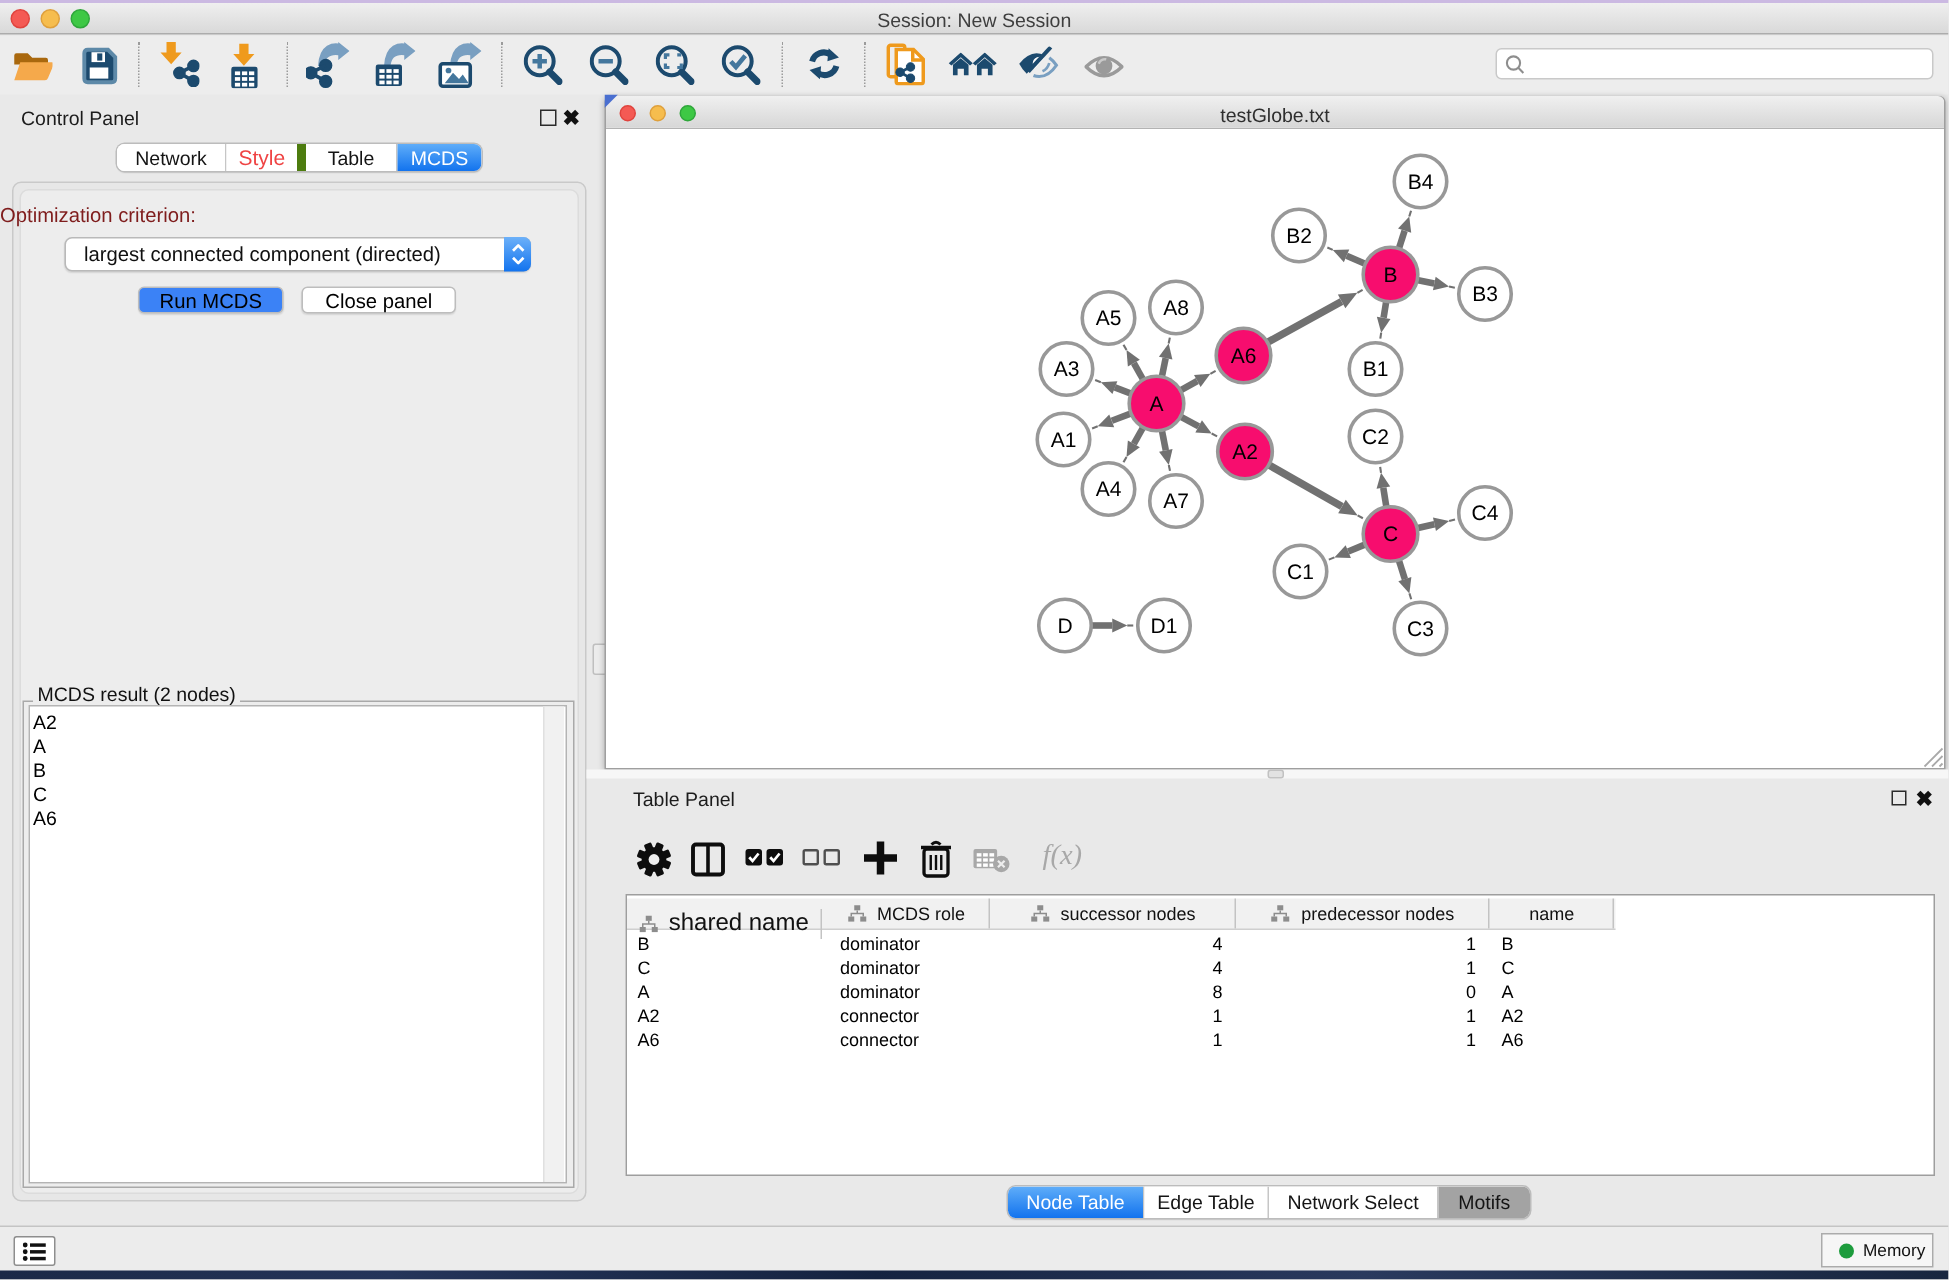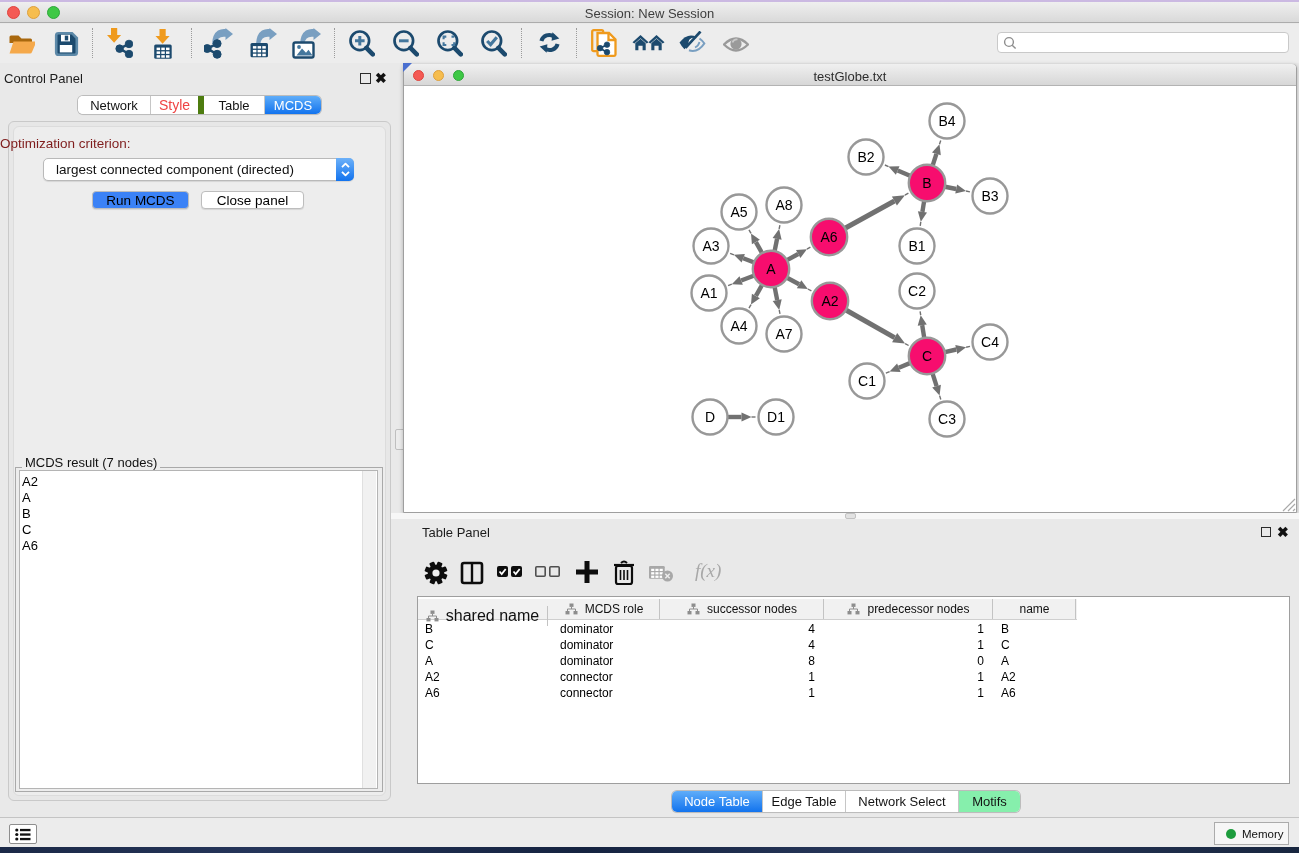--- a/index.html
+++ b/index.html
@@ -144,21 +144,21 @@
     <path d="M1 8.5 Q13 -3.5 25 8.5 Q13 20.5 1 8.5 z" fill="none" stroke="#9a9a9a" stroke-width="2.3"></path>
     <circle cx="13" cy="8" r="5.6" fill="#9a9a9a"></circle>
     <path d="M9.5 6.5 a4.5 4.5 0 0 1 5-3" stroke="#c9c9c9" stroke-width="1.7" fill="none"></path>
   </svg>
 <div class="abs" style="left:997px;top:32px;width:292px;height:21px;background:#fff;border:1px solid #c9c9c9;border-radius:4px"></div>
 <svg class="abs" style="left:1003px;top:36px" width="14" height="14" viewBox="0 0 14 14">
     <circle cx="6" cy="6" r="4.4" fill="none" stroke="#8e8e8e" stroke-width="1.4"></circle>
     <line x1="9.2" y1="9.2" x2="12.6" y2="12.6" stroke="#8e8e8e" stroke-width="1.4"></line>
   </svg>
 
-<div class="abs" style="left:4px;top:71px;font-size:13px;color:#1c1c1c">Control Panel</div>
+<div class="abs" style="left:14px;top:71px;font-size:13px;color:#1c1c1c">Control Panel</div>
 <div class="abs" style="left:360px;top:73px;width:11px;height:11px;border:1.6px solid #2b2b2b"></div>
 <div class="abs" style="left:375px;top:71px;font-size:14px;line-height:15px;font-weight:bold;color:#111">✖</div>
 <div class="abs" style="left:8px;top:121px;width:383px;height:680px;background:#e7e7e7;border:1px solid #c9c9c9;border-radius:6px"></div>
 <div class="abs" style="left:13px;top:126px;width:373px;height:670px;background:#ededed;border:1px solid #dcdcdc;border-radius:6px"></div>
 <div style="position:absolute;left:78px;top:96px;height:18px;display:flex;border-radius:5px;box-shadow:0 0 0 1px #bcbcbc, 0 1px 1px rgba(0,0,0,.12);overflow:hidden;background:#fff">
     <div style="width:73px;background:#fff;color:#141414;border-right:1px solid #c6c6c6;display:flex;align-items:center;justify-content:center;font-size:13px;box-sizing:border-box">Network</div>
     <div style="width:53px;background:#fff;color:#ef4444;border-right:6px solid #4d7c0f;display:flex;align-items:center;justify-content:center;font-size:14px;box-sizing:border-box">Style</div>
     <div style="width:61px;background:#fff;color:#141414;border-right:1px solid #c6c6c6;display:flex;align-items:center;justify-content:center;font-size:13px;box-sizing:border-box">Table</div>
     <div style="width:56px;background:linear-gradient(#5fadf9,#1273ee);color:#fff;display:flex;align-items:center;justify-content:center;font-size:13px;box-sizing:border-box">MCDS</div>
   </div>
@@ -168,21 +168,21 @@
 <div class="abs" style="left:56px;top:162px;font-size:13.5px;color:#101010">largest connected component (directed)</div>
 <div class="abs" style="left:336px;top:158px;width:18px;height:23px;background:linear-gradient(#6db1f9,#1273ee);border-radius:0 5px 5px 0"></div>
 <svg class="abs" style="left:338.5px;top:161px" width="13" height="17" viewBox="0 0 13 17">
     <path d="M3 6.2 L6.5 2.6 L10 6.2 M3 10.8 L6.5 14.4 L10 10.8" fill="none" stroke="#fff" stroke-width="1.8" stroke-linejoin="round"></path>
   </svg>
 
 <div class="abs" style="left:92px;top:191px;width:97px;height:18px;background:#3b82f6;border:1px solid #bdbdbd;border-radius:4px;display:flex;align-items:center;justify-content:center;font-size:13.5px;box-shadow:0 1px 1px rgba(0,0,0,.1)">Run MCDS</div>
 <div class="abs" style="left:201px;top:191px;width:103px;height:18px;background:#fff;border:1px solid #bdbdbd;border-radius:4px;display:flex;align-items:center;justify-content:center;font-size:13.5px;box-shadow:0 1px 1px rgba(0,0,0,.1)">Close panel</div>
 
 <div class="abs" style="left:15px;top:467px;width:368px;height:325px;border:1px solid #a9a9a9"></div>
-<div class="abs" style="left:22px;top:455px;background:#ededed;padding:0 3px;font-size:13px;color:#111">MCDS result (7 nodes)</div>
+<div class="abs" style="left:22px;top:455px;background:#ededed;padding:0 3px;font-size:13px;color:#111">MCDS result (2 nodes)</div>
 <div class="abs" style="left:19px;top:470px;width:359px;height:319px;background:#fff;border:1px solid #b4b4b4"></div>
 <div class="abs" style="left:22px;top:474px;font-size:13px;line-height:16px;color:#000">A2<br>A<br>B<br>C<br>A6</div>
 <div class="abs" style="left:362px;top:471px;width:14px;height:317px;background:#f1f1f1;border-left:1px solid #e0e0e0"></div>
 
 <div class="abs" style="left:395px;top:429px;width:10px;height:21px;background:#ececec;border:1px solid #bfbfbf;border-radius:2px"></div>
 <div class="abs" style="left:403px;top:64px;width:894px;height:449px;background:#fff;border:1px solid #9f9f9f;border-radius:4px 4px 0 0;box-shadow:0 1px 4px rgba(0,0,0,.25)"></div>
 <div class="abs" style="left:404px;top:64px;width:892px;height:22px;background:linear-gradient(#f0f0f0,#d7d7d7);border-bottom:1px solid #b3b3b3;border-radius:4px 4px 0 0"></div>
 <svg class="abs" style="left:403px;top:63px" width="9" height="9" viewBox="0 0 9 9">
     <path d="M0 0 h9 L0 9 z" fill="#4a6fd0"></path>
   </svg>
@@ -406,21 +406,21 @@
 <div style="position:absolute;left:1001px;top:670px;font-size:12px">A2</div>
 <div style="position:absolute;left:425px;top:686px;font-size:12px">A6</div>
 <div style="position:absolute;left:560px;top:686px;font-size:12px">connector</div>
 <div style="position:absolute;left:700px;top:686px;width:115px;text-align:right;font-size:12px">1</div>
 <div style="position:absolute;left:870px;top:686px;width:114px;text-align:right;font-size:12px">1</div>
 <div style="position:absolute;left:1001px;top:686px;font-size:12px">A6</div>
 <div style="position:absolute;left:672px;top:791px;height:21px;display:flex;border-radius:5px;box-shadow:0 0 0 1px #bcbcbc, 0 1px 1px rgba(0,0,0,.12);overflow:hidden;background:#fff">
     <div style="width:91px;background:linear-gradient(#5fadf9,#1273ee);color:#fff;border-right:1px solid #c6c6c6;display:flex;align-items:center;justify-content:center;font-size:13px;box-sizing:border-box">Node Table</div>
     <div style="width:83px;background:#fff;color:#141414;border-right:1px solid #c6c6c6;display:flex;align-items:center;justify-content:center;font-size:13px;box-sizing:border-box">Edge Table</div>
     <div style="width:113px;background:#fff;color:#141414;border-right:1px solid #c6c6c6;display:flex;align-items:center;justify-content:center;font-size:13px;box-sizing:border-box">Network Select</div>
-    <div style="width:61px;background:#86efac;color:#141414;display:flex;align-items:center;justify-content:center;font-size:13px;box-sizing:border-box">Motifs</div>
+    <div style="width:61px;background:#a3a3a3;color:#141414;display:flex;align-items:center;justify-content:center;font-size:13px;box-sizing:border-box">Motifs</div>
   </div>
 
 <div class="abs" style="left:0;top:817px;width:1299px;height:30px;background:#ececec;border-top:1px solid #c4c4c4"></div>
 <div class="abs" style="left:9px;top:824px;width:28px;height:20px;background:#fff;border:1px solid #8e8e8e;border-radius:2px"></div>
 <svg class="abs" style="left:15px;top:828px" width="16" height="13" viewBox="0 0 16 13">
 <circle cx="1.8" cy="2" r="1.6" fill="#111"></circle>
     <circle cx="1.8" cy="6.5" r="1.6" fill="#111"></circle>
     <circle cx="1.8" cy="11" r="1.6" fill="#111"></circle>
 <rect x="5" y="0.9" width="10.5" height="2.3" fill="#111"></rect>
     <rect x="5" y="5.4" width="10.5" height="2.3" fill="#111"></rect>

